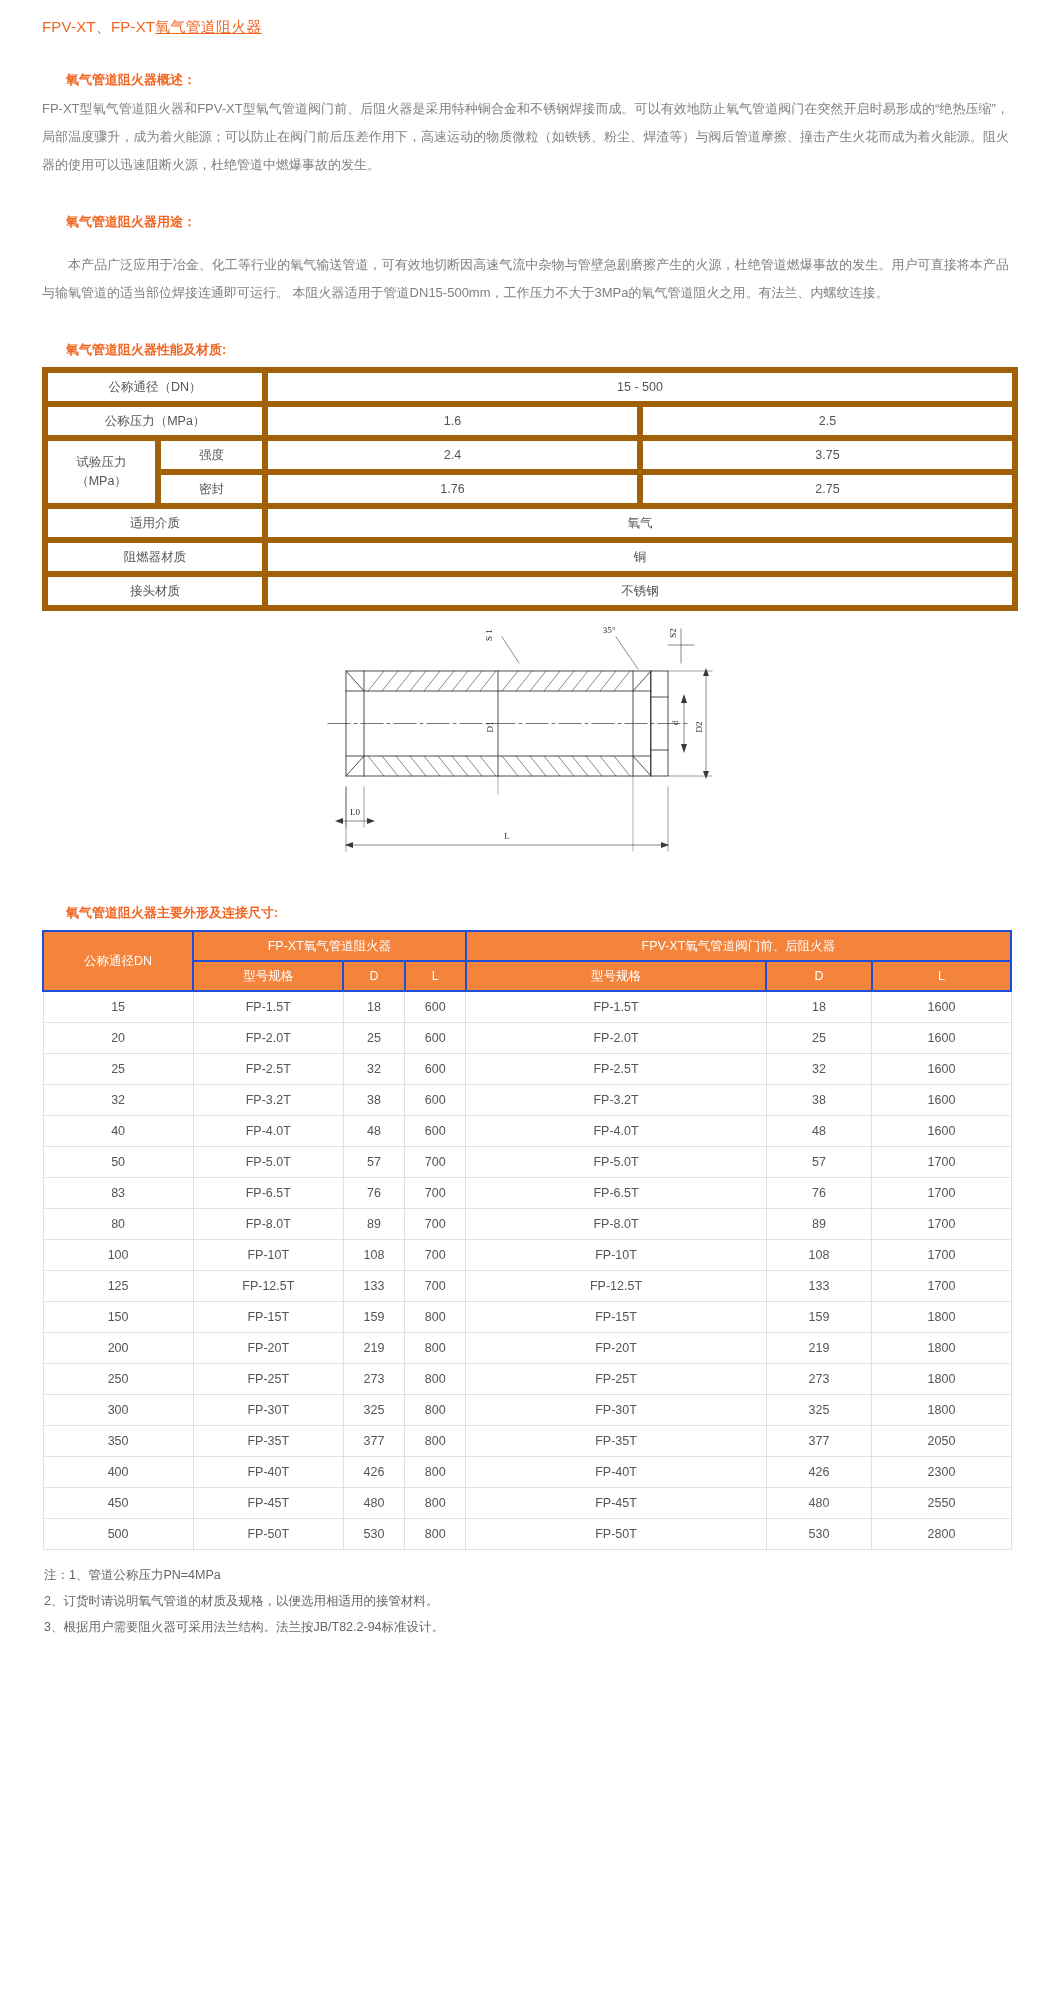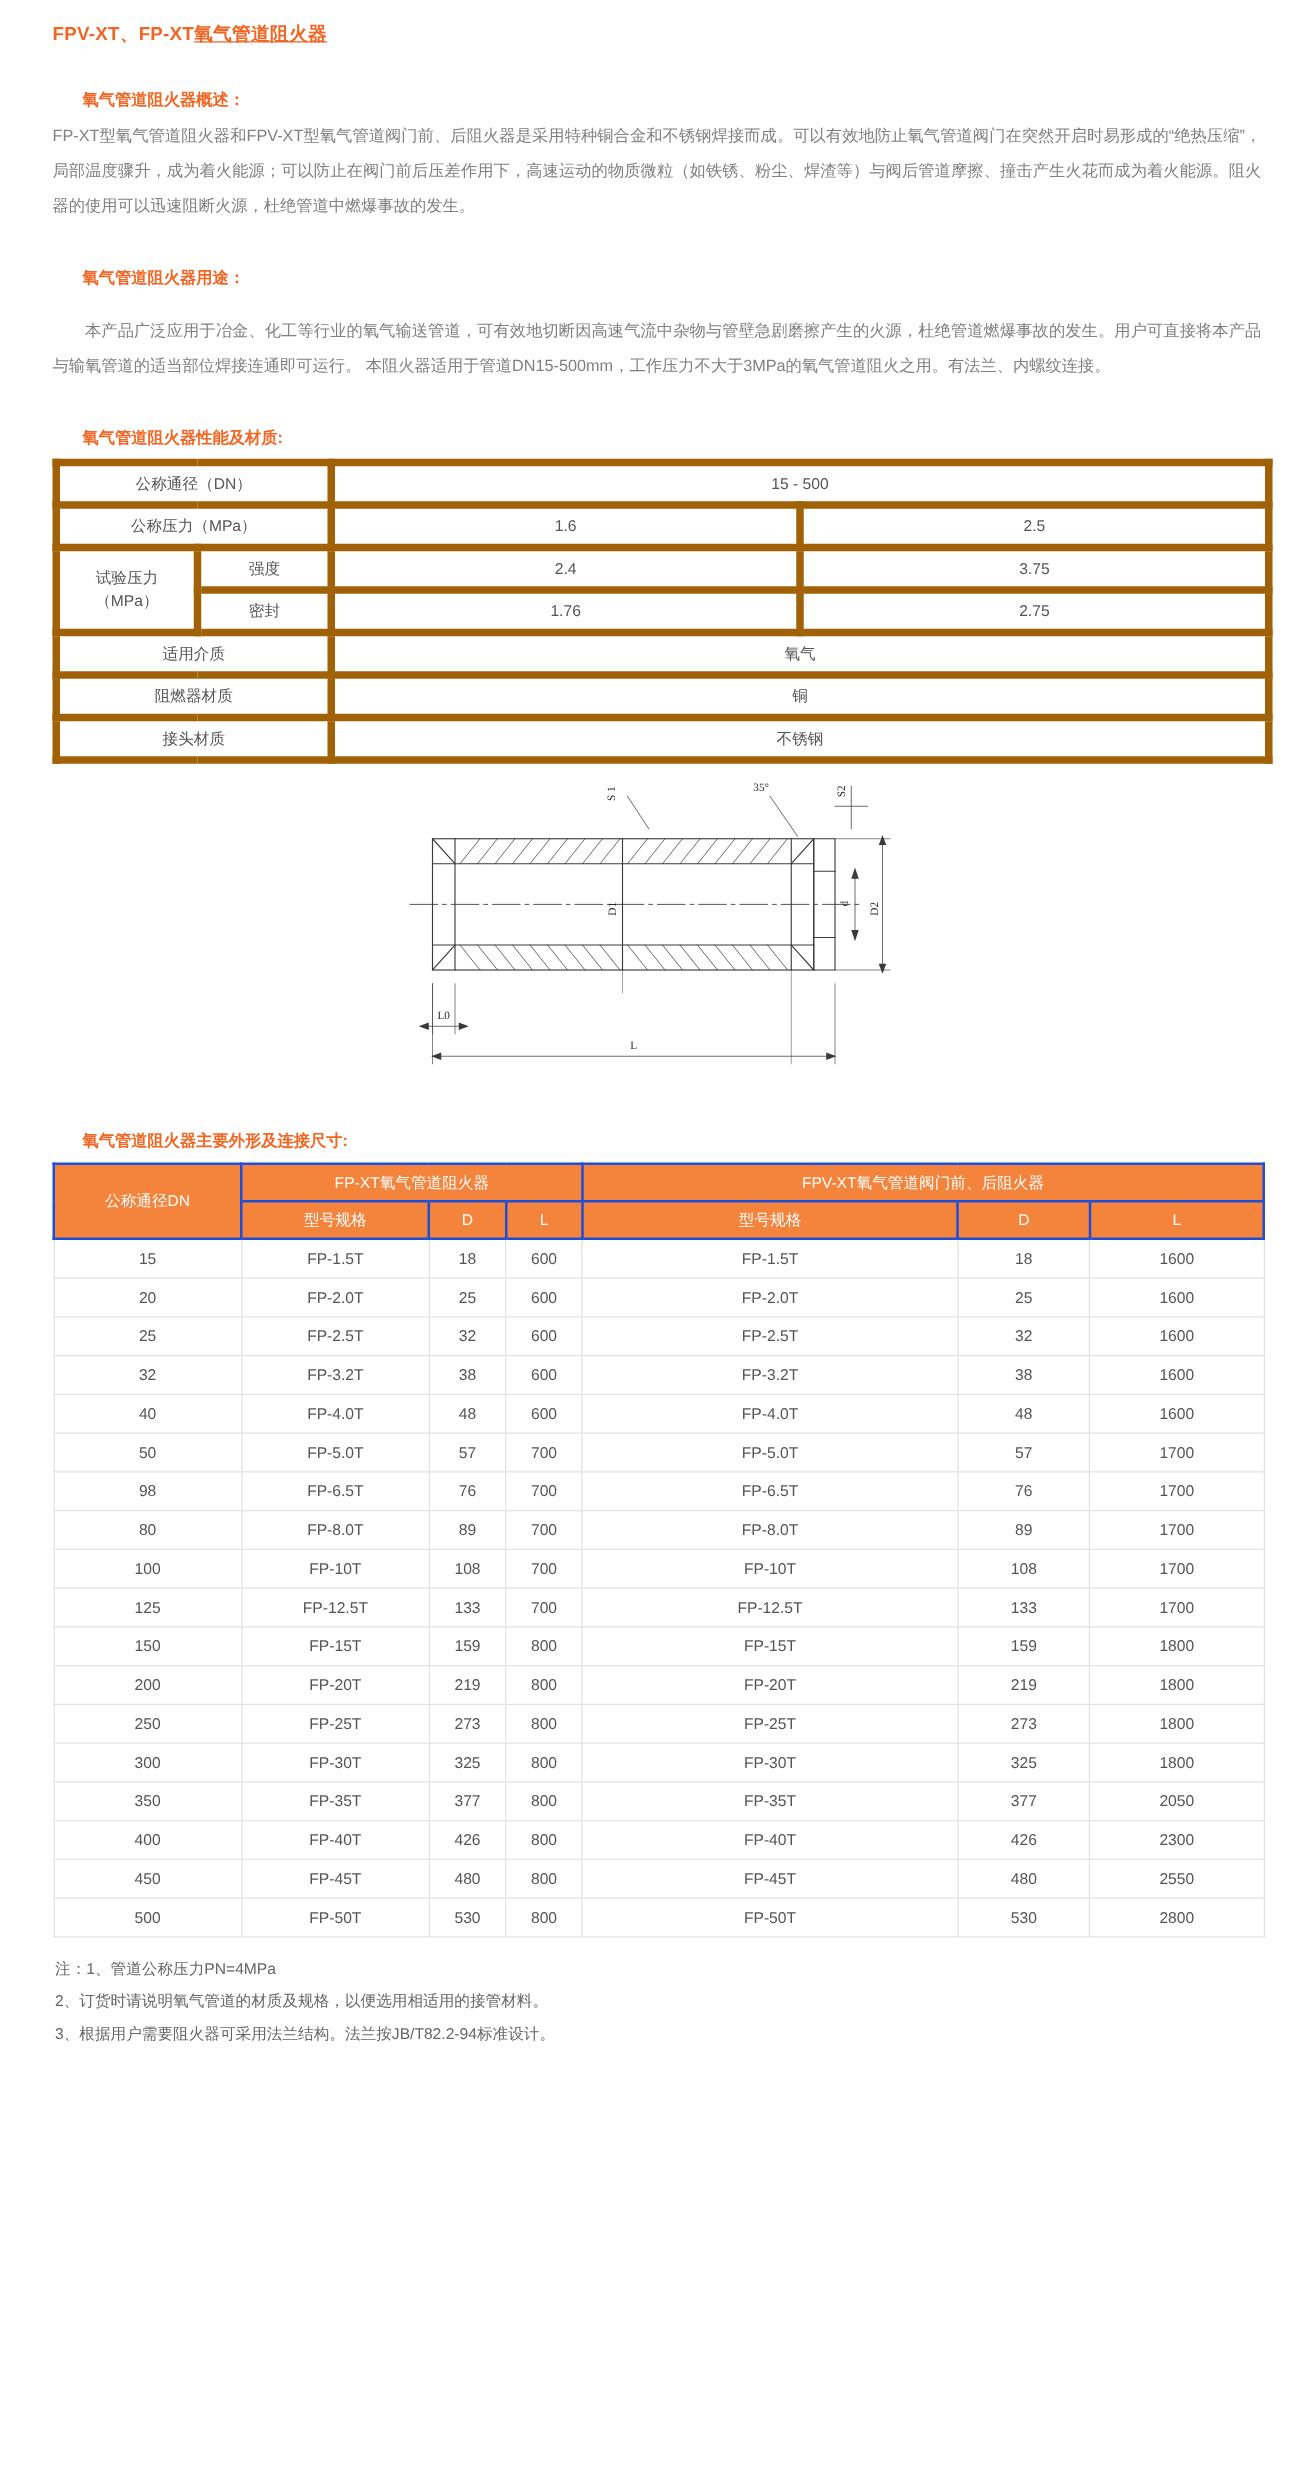--- a/index.html
+++ b/index.html
@@ -9,21 +9,21 @@
     font-family: "Liberation Sans", "DejaVu Sans", sans-serif;
   }
   body { padding: 0; position: relative; }
 
   .page { width: 1051px; padding: 0 40px 14px 40px; }
 
   
   .doc-title {
     color: #f26522;
     font-size: 15px;
-    font-weight: bold;
+    font-weight: normal;
     letter-spacing: .2px;
     padding: 18px 0 0 2px;
   }
   .doc-title .link {
     color: #f26522;
     text-decoration: underline;
     cursor: pointer;
   }
 
   
@@ -371,21 +371,21 @@
         <tr>
           <td>50</td>
           <td>FP-5.0T</td>
           <td>57</td>
           <td>700</td>
           <td>FP-5.0T</td>
           <td>57</td>
           <td>1700</td>
         </tr>
         <tr>
-          <td>98</td>
+          <td>83</td>
           <td>FP-6.5T</td>
           <td>76</td>
           <td>700</td>
           <td>FP-6.5T</td>
           <td>76</td>
           <td>1700</td>
         </tr>
         <tr>
           <td>80</td>
           <td>FP-8.0T</td>

